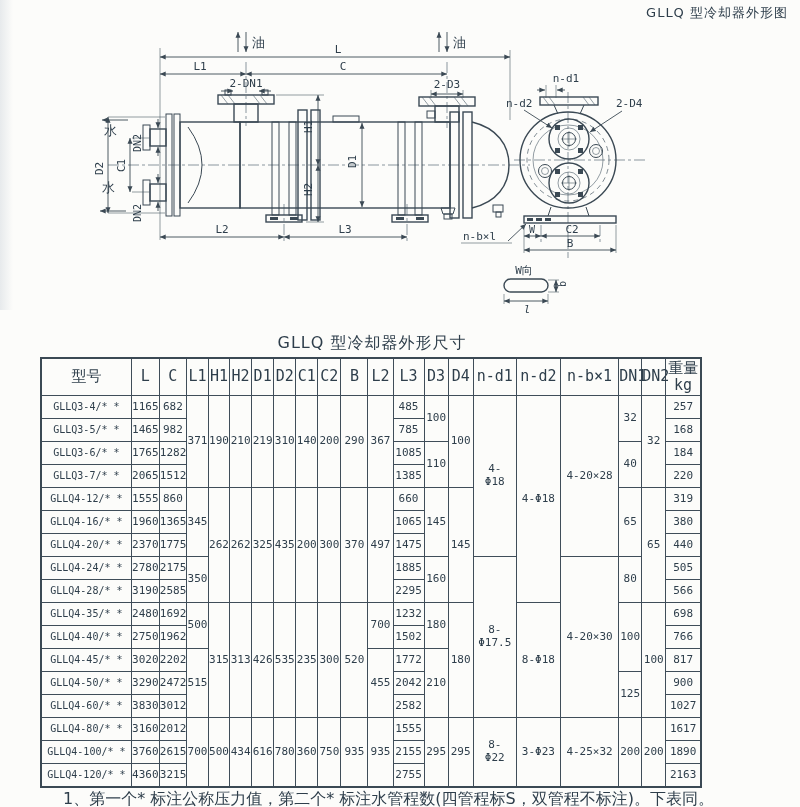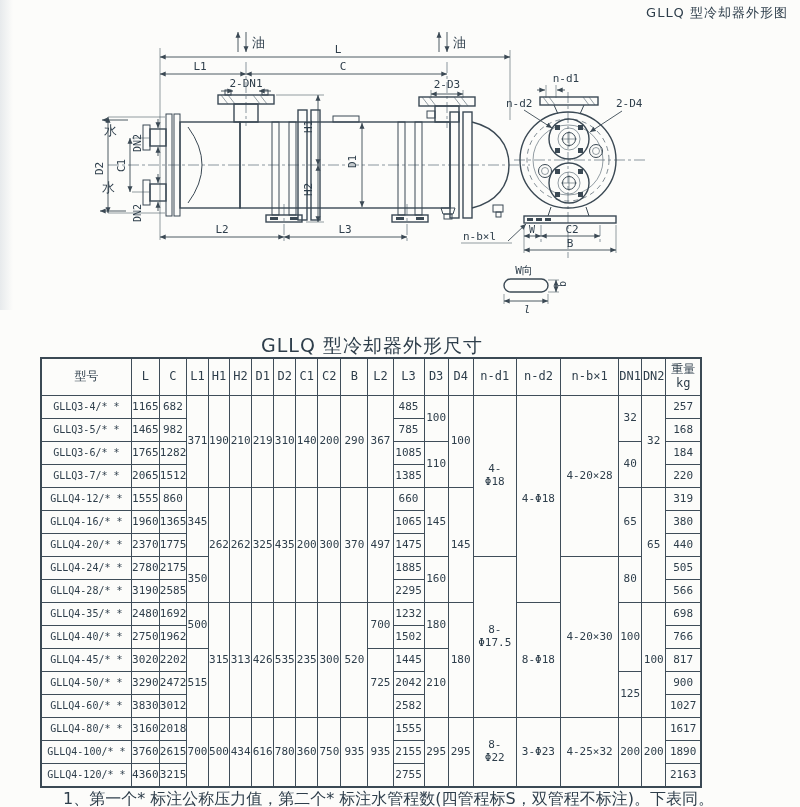--- a/index.html
+++ b/index.html
@@ -3,38 +3,38 @@
 <meta charset="utf-8">
 <style>
   html,body{margin:0;padding:0;background:#ffffff;}
   .page{position:relative;width:800px;height:807px;background:#fcfcfa;overflow:hidden;
         font-family:"DejaVu Sans",sans-serif;color:#2e3e4b;}
   .edge-left{position:absolute;left:0;top:0;width:13px;height:310px;
         background:linear-gradient(90deg,#e7eaec,#fcfcfa);}
   .title1{position:absolute;top:4px;left:0;width:744px;text-align:right;
         font-size:13px;letter-spacing:1px;color:#2e3e4b;margin-left:44px;}
   .title2{position:absolute;top:333px;left:0;width:744px;text-align:center;
-        font-size:19px;letter-spacing:1px;color:#2e3e4b;}
+        font-size:16px;letter-spacing:1px;color:#2e3e4b;}
   svg.drawing{position:absolute;left:0;top:0;}
   .ln{stroke:#3b4954;stroke-width:1;fill:none;}
   .ln2{stroke:#3b4954;stroke-width:1.4;fill:none;}
   .thin{stroke:#4a5a66;stroke-width:0.6;fill:none;}
   .cl{stroke:#5a6a75;stroke-width:0.7;fill:none;stroke-dasharray:11 3 3 3;}
   .dsh{stroke:#4a5a66;stroke-width:0.7;fill:none;stroke-dasharray:5 4;}
   .dim{stroke:#3b4954;stroke-width:0.9;fill:none;}
   .bf{fill:#3b4954;stroke:none;}
   text.lb{font-family:"DejaVu Sans Mono",monospace;font-size:11px;fill:#2e3e4b;}
   text.lbs{font-family:"DejaVu Sans Mono",monospace;font-size:10px;fill:#2e3e4b;}
   text.zh{font-family:"DejaVu Sans",sans-serif;font-size:13px;fill:#2e3e4b;}
   .tbl{position:absolute;left:40px;top:357px;border-collapse:collapse;table-layout:fixed;
        width:662px;border:2px solid #3b4954;}
   .tbl th,.tbl td{border:1px solid #3f4d59;text-align:center;vertical-align:middle;
        font-family:"DejaVu Sans Mono","DejaVu Sans",monospace;font-size:11px;
        padding:0;white-space:pre-line;line-height:1.15;color:#2e3e4b;}
-  .tbl th{height:36px;font-weight:normal;font-size:12px;}
+  .tbl th{height:36px;font-weight:normal;font-size:15px;}
   .tbl td{height:22px;}
   .tbl td.model{font-size:10px;}
   .note{position:absolute;left:63px;top:789px;font-size:16px;color:#2e3e4b;}
 </style>
 </head>
 <body>
 
 <div class="page">
   <div class="edge-left"></div>
   <div class="title1">GLLQ 型冷却器外形图</div>
@@ -426,22 +426,22 @@
           <td>2750</td>
           <td>1962</td>
           <td>1502</td>
           <td>766</td>
         </tr>
         <tr>
           <td class="model">GLLQ4-45/* *</td>
           <td>3020</td>
           <td>2202</td>
           <td rowspan="3">515</td>
-          <td rowspan="3">725</td>
-          <td>1445</td>
+          <td rowspan="3">455</td>
+          <td>1772</td>
           <td rowspan="3">210</td>
           <td>817</td>
         </tr>
         <tr>
           <td class="model">GLLQ4-50/* *</td>
           <td>3290</td>
           <td>2472</td>
           <td>2042</td>
           <td rowspan="2">125</td>
           <td>900</td>
@@ -449,21 +449,21 @@
         <tr>
           <td class="model">GLLQ4-60/* *</td>
           <td>3830</td>
           <td>3012</td>
           <td>2582</td>
           <td>1027</td>
         </tr>
         <tr>
           <td class="model">GLLQ4-80/* *</td>
           <td>3160</td>
-          <td>2018</td>
+          <td>2012</td>
           <td rowspan="3">700</td>
           <td rowspan="3">500</td>
           <td rowspan="3">434</td>
           <td rowspan="3">616</td>
           <td rowspan="3">780</td>
           <td rowspan="3">360</td>
           <td rowspan="3">750</td>
           <td rowspan="3">935</td>
           <td rowspan="3">935</td>
           <td>1555</td>

